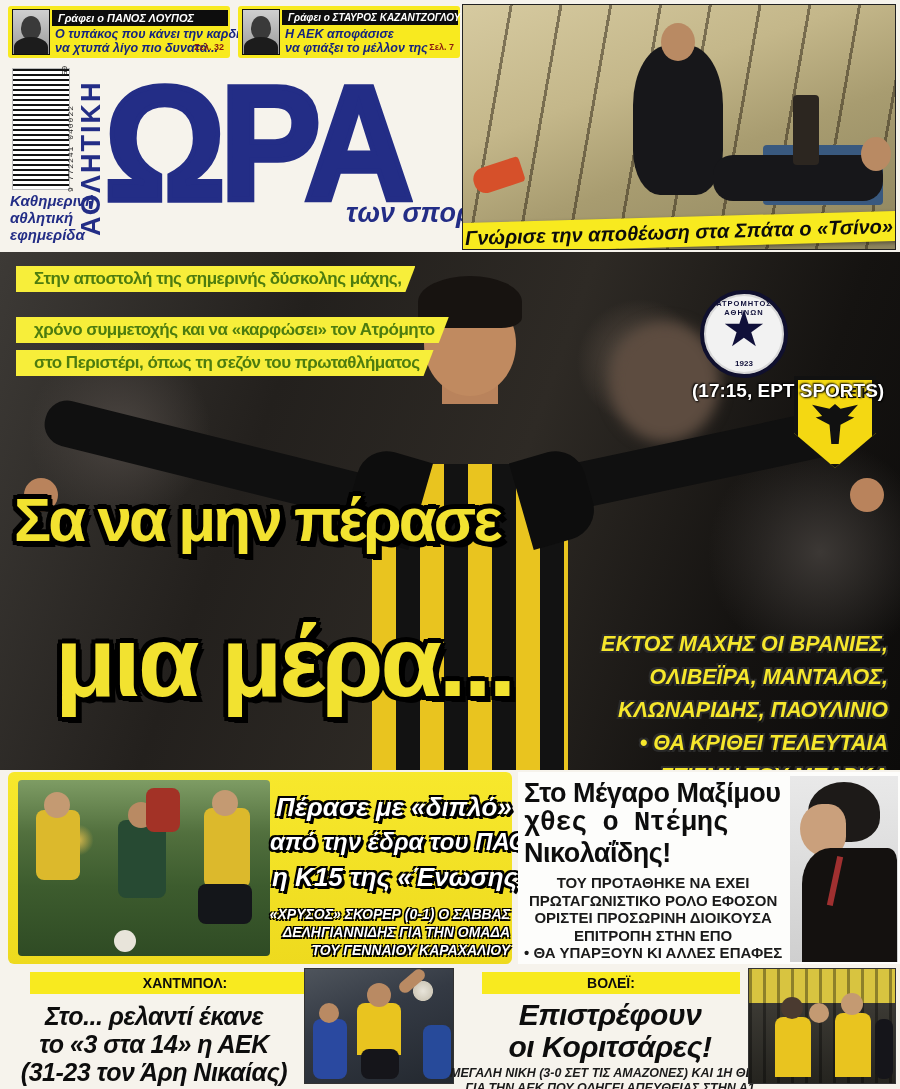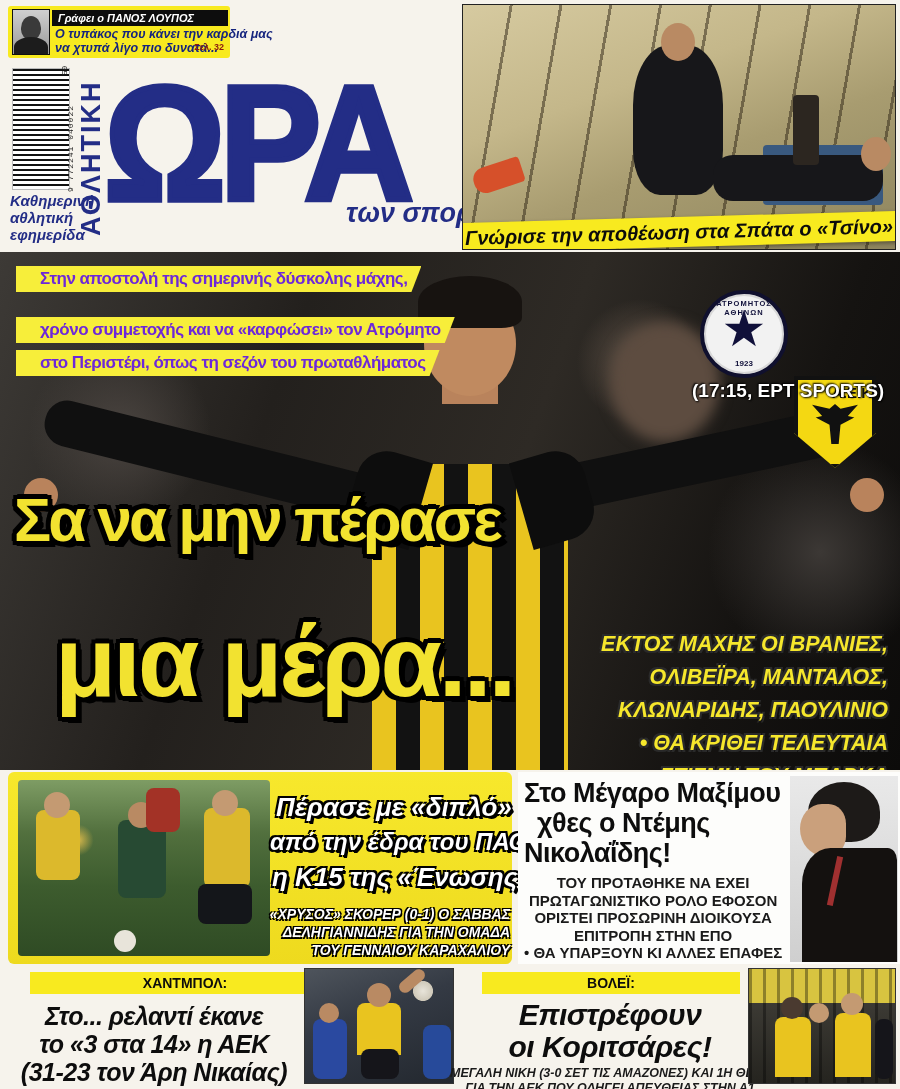--- a/index.html
+++ b/index.html
@@ -43,22 +43,22 @@
   .caption-strip{background:#f8ea1f;transform:rotate(-1.6deg);color:#0c0c0c;
      font-size:20px;font-weight:900;font-style:italic;text-align:center;line-height:30px;
      box-shadow:0 2px 4px rgba(0,0,0,.4);white-space:nowrap;}
 
   
   #hero{background:
      radial-gradient(circle 90px at 640px 110px,#5f5247 0%,rgba(40,36,32,0) 70%),
      radial-gradient(circle 130px at 120px 180px,#4a4440 0%,rgba(30,28,26,0) 70%),
      radial-gradient(circle 160px at 820px 300px,#3c3835 0%,rgba(20,18,16,0) 70%),
      linear-gradient(110deg,#3d3a36 0%,#23201d 30%,#2e2a25 55%,#151311 80%,#0c0b0a 100%);}
-  .intro-line{background:#f7ee3a;color:#6d28d9;font-weight:bold;font-size:17px;letter-spacing:-0.5px;
-     padding:3px 14px 3px 24px;white-space:nowrap;clip-path:polygon(0 0,100% 0,calc(100% - 10px) 100%,0 100%);}
+  .intro-line{background:#f7ee3a;color:#4d7c0f;font-weight:bold;font-size:17px;letter-spacing:-0.5px;
+     padding:3px 14px 3px 18px;white-space:nowrap;clip-path:polygon(0 0,100% 0,calc(100% - 10px) 100%,0 100%);}
   .hero-headline{color:#f2e230;font-weight:900;letter-spacing:-3px;white-space:nowrap;
      text-shadow:-4px -4px 0 #000,4px -4px 0 #000,-4px 4px 0 #000,4px 4px 0 #000,
                  0 -5px 0 #000,0 5px 0 #000,-5px 0 0 #000,5px 0 0 #000,6px 6px 0 #000;}
   .side-note{color:#f6e72c;font-weight:bold;font-style:italic;font-size:21.5px;line-height:33px;
      text-align:right;text-shadow:-2px -2px 0 #2a2a2a,2px -2px 0 #2a2a2a,-2px 2px 0 #2a2a2a,2px 2px 0 #2a2a2a;}
   .badge-circle{width:88px;height:88px;border-radius:50%;background:#f2f2f2;border:4px solid #10102e;
      position:relative;box-shadow:0 0 0 2px #d8d8d8 inset;}
   .badge-circle .star{position:absolute;left:0;right:0;top:6px;text-align:center;font-size:50px;color:#10103a;}
   .badge-circle .ring-top{position:absolute;top:5px;left:0;right:0;text-align:center;font-size:7.5px;font-weight:bold;color:#10103a;letter-spacing:1px;}
   .badge-circle .year{position:absolute;bottom:6px;left:0;right:0;text-align:center;font-size:8px;font-weight:bold;color:#10103a;}
@@ -119,20 +119,30 @@
     <div class="portrait">
       <div class="head"></div>
         <div class="shoulders"></div>
     </div>
     <div class="col-kicker">Γράφει ο ΠΑΝΟΣ ΛΟΥΠΟΣ</div>
     <div class="col-line" style="top:21px;">Ο τυπάκος που κάνει την καρδιά μας</div>
     <div class="col-line" style="top:35px;">να χτυπά λίγο πιο δυνατά...</div>
     <div class="col-page">Σελ. 32</div>
   </div>
 
+  <div class="abs col-card" style="left:238px;top:6px;width:222px;">
+    <div class="portrait">
+      <div class="head"></div>
+        <div class="shoulders"></div>
+    </div>
+    <div class="col-kicker" style="font-size:10px;">Γράφει ο ΣΤΑΥΡΟΣ ΚΑΖΑΝΤΖΟΓΛΟΥ</div>
+    <div class="col-line" style="top:21px;">Η ΑΕΚ αποφάσισε</div>
+    <div class="col-line" style="top:35px;">να φτιάξει το μέλλον της</div>
+    <div class="col-page">Σελ. 7</div>
+  </div>
 
   <div class="abs barcode" style="left:12px;top:68px;width:58px;height:122px;"></div>
   <div class="abs barcode-num" style="left:66px;top:72px;height:120px;">9 772241 040022</div>
   <div class="abs" style="left:60px;top:66px;font-size:8px;color:#222;transform:rotate(90deg);font-family:'Liberation Mono',monospace;">05</div>
 
   <div class="abs tagline" style="left:10px;top:192px;">
     <div>Καθημερινή</div>
     <div>αθλητική</div>
     <div>εφημερίδα</div>
   </div>
@@ -214,21 +224,21 @@
     <div class="headline-white abs" style="left:268px;top:20px;width:232px;text-align:center;font-size:26px;">Πέρασε με «διπλό»</div>
     <div class="headline-white abs" style="left:262px;top:56px;width:240px;text-align:center;font-size:24px;">από την έδρα του ΠΑΟ</div>
     <div class="headline-white abs" style="left:264px;top:90px;width:238px;text-align:center;font-size:26px;">η Κ15 της «Ένωσης»</div>
     <div class="sub-white abs" style="left:250px;top:134px;width:252px;text-align:right;font-size:14px;">«ΧΡΥΣΟΣ» ΣΚΟΡΕΡ (0-1) Ο ΣΑΒΒΑΣ</div>
     <div class="sub-white abs" style="left:250px;top:152px;width:252px;text-align:right;font-size:14px;">ΔΕΛΗΓΙΑΝΝΙΔΗΣ ΓΙΑ ΤΗΝ ΟΜΑΔΑ</div>
     <div class="sub-white abs" style="left:250px;top:170px;width:252px;text-align:right;font-size:14px;">ΤΟΥ ΓΕΝΝΑΙΟΥ ΚΑΡΑΧΑΛΙΟΥ</div>
   </div>
 
   <div class="abs" style="left:518px;top:772px;width:382px;height:192px;background:#fdfdfb;text-align:center;">
     <div class="nik-headline abs" style="left:6px;top:6px;">Στο Μέγαρο Μαξίμου</div>
-    <div class="nik-headline abs" style="left:19px;top:36px;">χθες ο Ντέμης</div>
+    <div class="nik-headline abs" style="left:6px;top:36px;font-family:Liberation Mono, monospace;">χθες ο Ντέμης</div>
     <div class="nik-headline abs" style="left:6px;top:66px;">Νικολαΐδης!</div>
     <div class="abs" style="left:6px;top:102px;">
       <div class="nik-body">ΤΟΥ ΠΡΟΤΑΘΗΚΕ ΝΑ ΕΧΕΙ</div>
       <div class="nik-body">ΠΡΩΤΑΓΩΝΙΣΤΙΚΟ ΡΟΛΟ ΕΦΟΣΟΝ</div>
       <div class="nik-body">ΟΡΙΣΤΕΙ ΠΡΟΣΩΡΙΝΗ ΔΙΟΙΚΟΥΣΑ</div>
       <div class="nik-body">ΕΠΙΤΡΟΠΗ ΣΤΗΝ ΕΠΟ</div>
       <div class="nik-body">• ΘΑ ΥΠΑΡΞΟΥΝ ΚΙ ΑΛΛΕΣ ΕΠΑΦΕΣ</div>
     </div>
     <div class="abs photo nik-photo" style="left:272px;top:4px;width:108px;height:186px;">
       <div class="nik-hair"></div>

